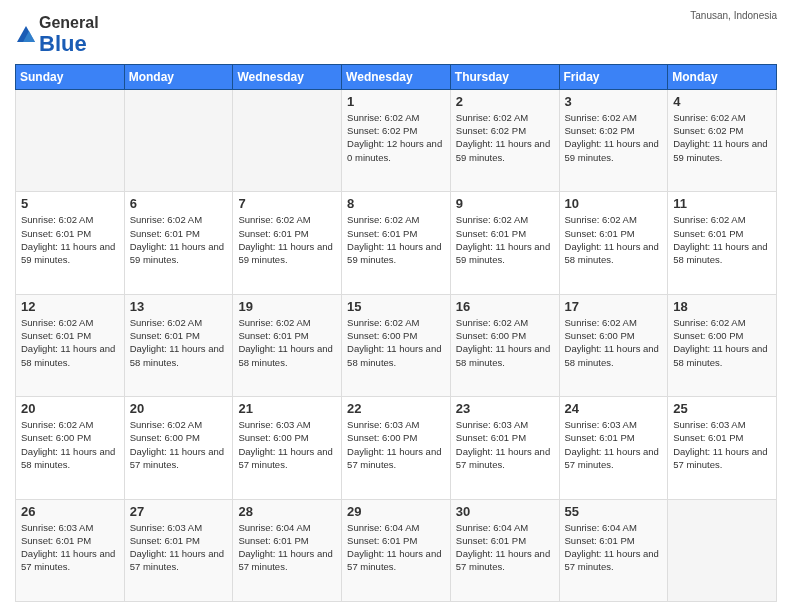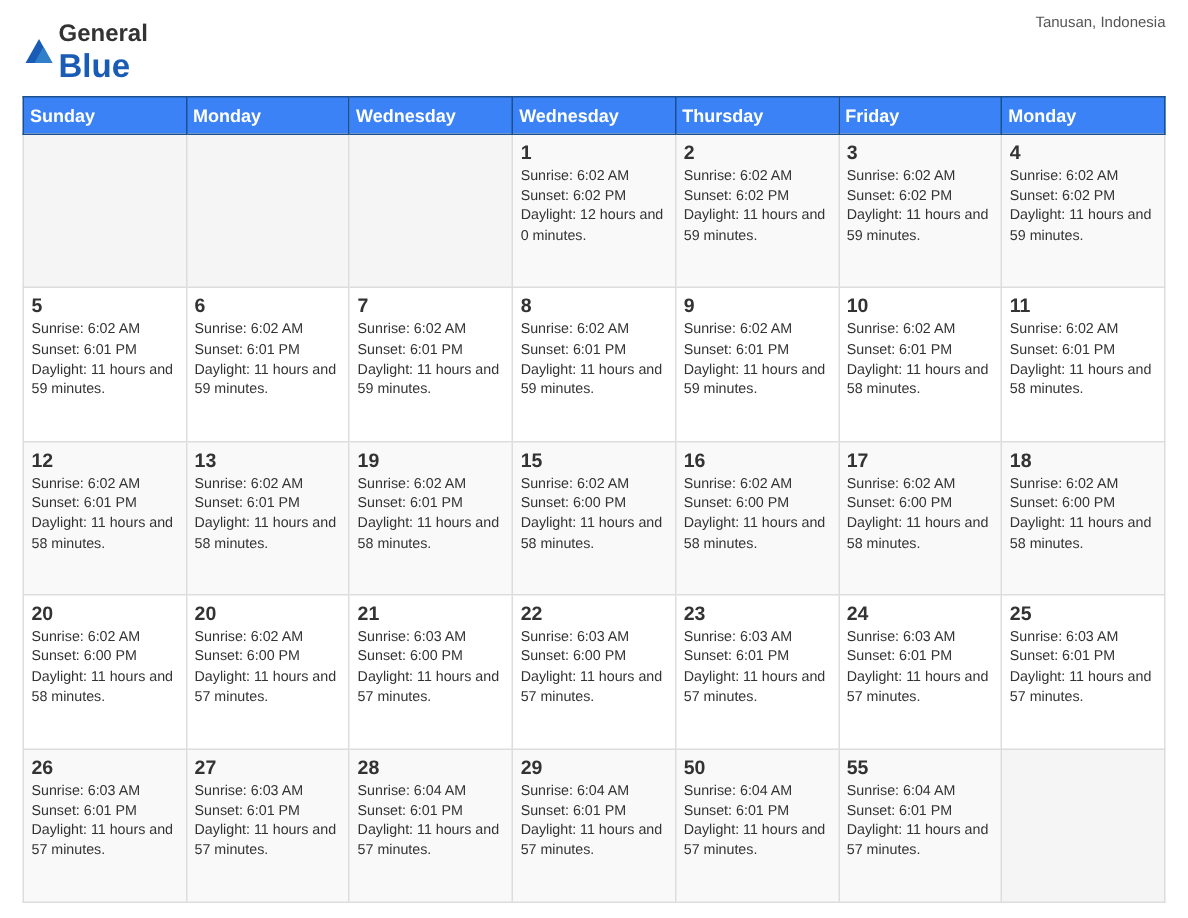--- a/index.html
+++ b/index.html
@@ -322,21 +322,21 @@
 Sunset: 6:01 PM
 Daylight: 11 hours and 57 minutes.</div>
           </td>
           <td>
             <span class="day-number">29</span>
             <div class="day-info" style="white-space: pre-line;">Sunrise: 6:04 AM
 Sunset: 6:01 PM
 Daylight: 11 hours and 57 minutes.</div>
           </td>
           <td>
-            <span class="day-number">50</span>
+            <span class="day-number">30</span>
             <div class="day-info" style="white-space: pre-line;">Sunrise: 6:04 AM
 Sunset: 6:01 PM
 Daylight: 11 hours and 57 minutes.</div>
           </td>
           <td>
             <span class="day-number">55</span>
             <div class="day-info" style="white-space: pre-line;">Sunrise: 6:04 AM
 Sunset: 6:01 PM
 Daylight: 11 hours and 57 minutes.</div>
           </td>

